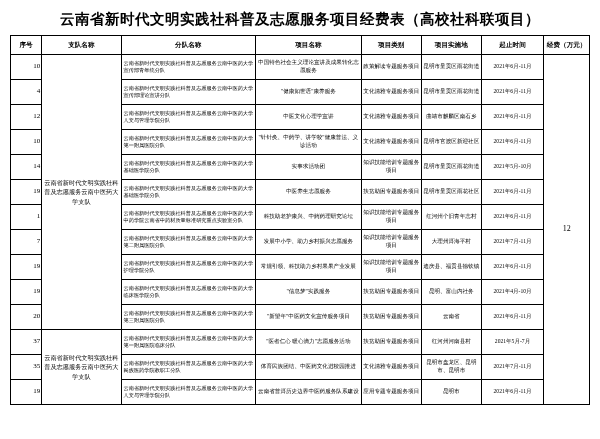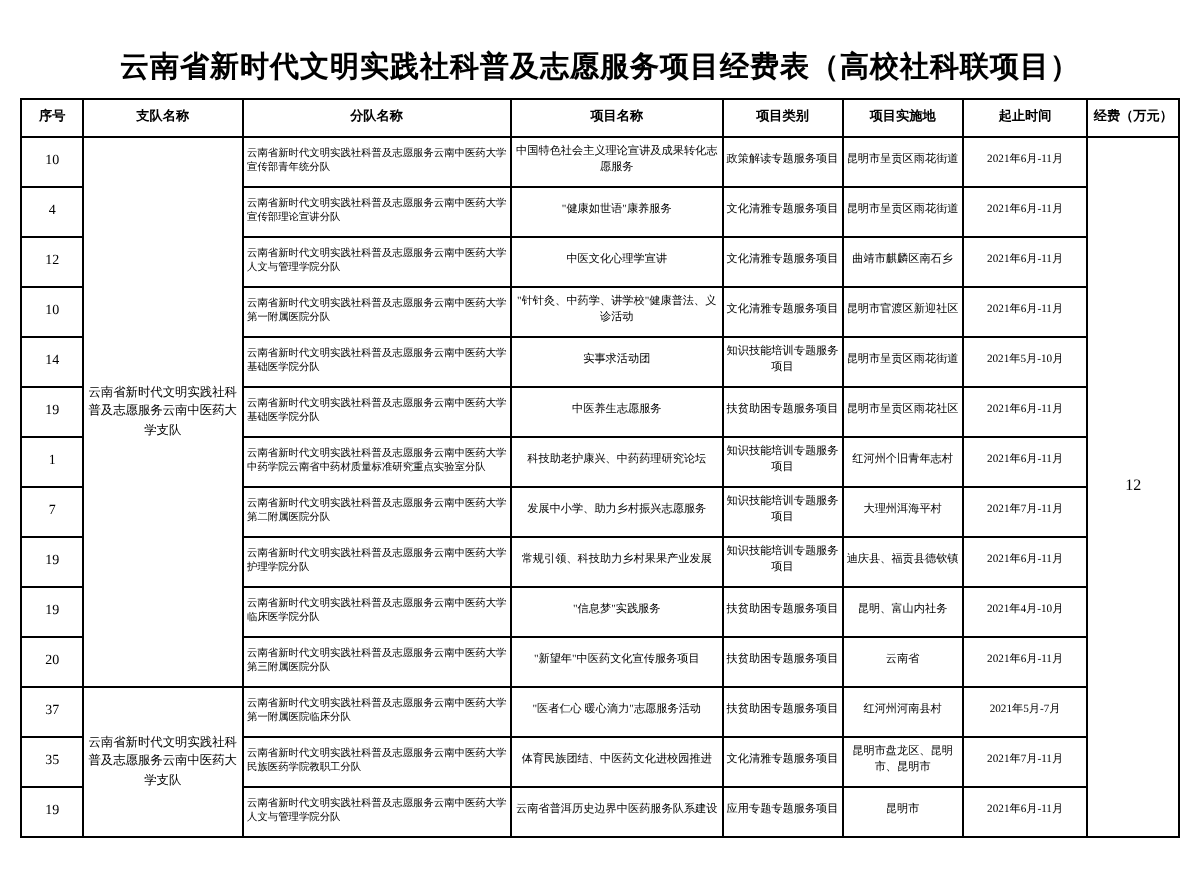--- a/index.html
+++ b/index.html
@@ -2,21 +2,21 @@
 <html><head>
 <meta charset="utf-8">
 <style>
   html,body{margin:0;padding:0;background:#ffffff;}
   body{
     width:600px;height:439px;
     font-family:"Liberation Serif","DejaVu Serif",serif;
     color:#000;
     -webkit-font-smoothing:none;
   }
-  .page{width:600px;height:439px;position:relative;box-sizing:border-box;padding:20px 10px 0 10px;}
+  .page{width:600px;height:439px;position:relative;box-sizing:border-box;padding:6px 10px 0 10px;}
   .title{
     text-align:center;
     font-size:14.5px;
     font-weight:bold;
     letter-spacing:0.5px;
     margin:4px 0 6px 0;
     white-space:nowrap;
   }
   table{
     border-collapse:collapse;
@@ -33,21 +33,21 @@
     padding:1px 1px;
     word-break:break-all;
     overflow:hidden;
   }
   thead td{
     font-size:6.6px;
     font-weight:bold;
     height:16px;
     padding:1px 0;
   }
-  td.idx{font-size:7px;}
+  td.idx{font-size:7px;text-align:right;}
   td.unit{font-size:6.2px;line-height:1.5;}
   td.money{font-size:8px;}
   td.sub{font-size:5.2px;text-align:left;padding-left:2px;line-height:1.35;}
   td.proj{font-size:5.6px;}
   td.cat{font-size:5.6px;}
   td.org{font-size:5.6px;}
   td.date{font-size:5.6px;}
   .r{height:25px;}
 </style>
 </head>

